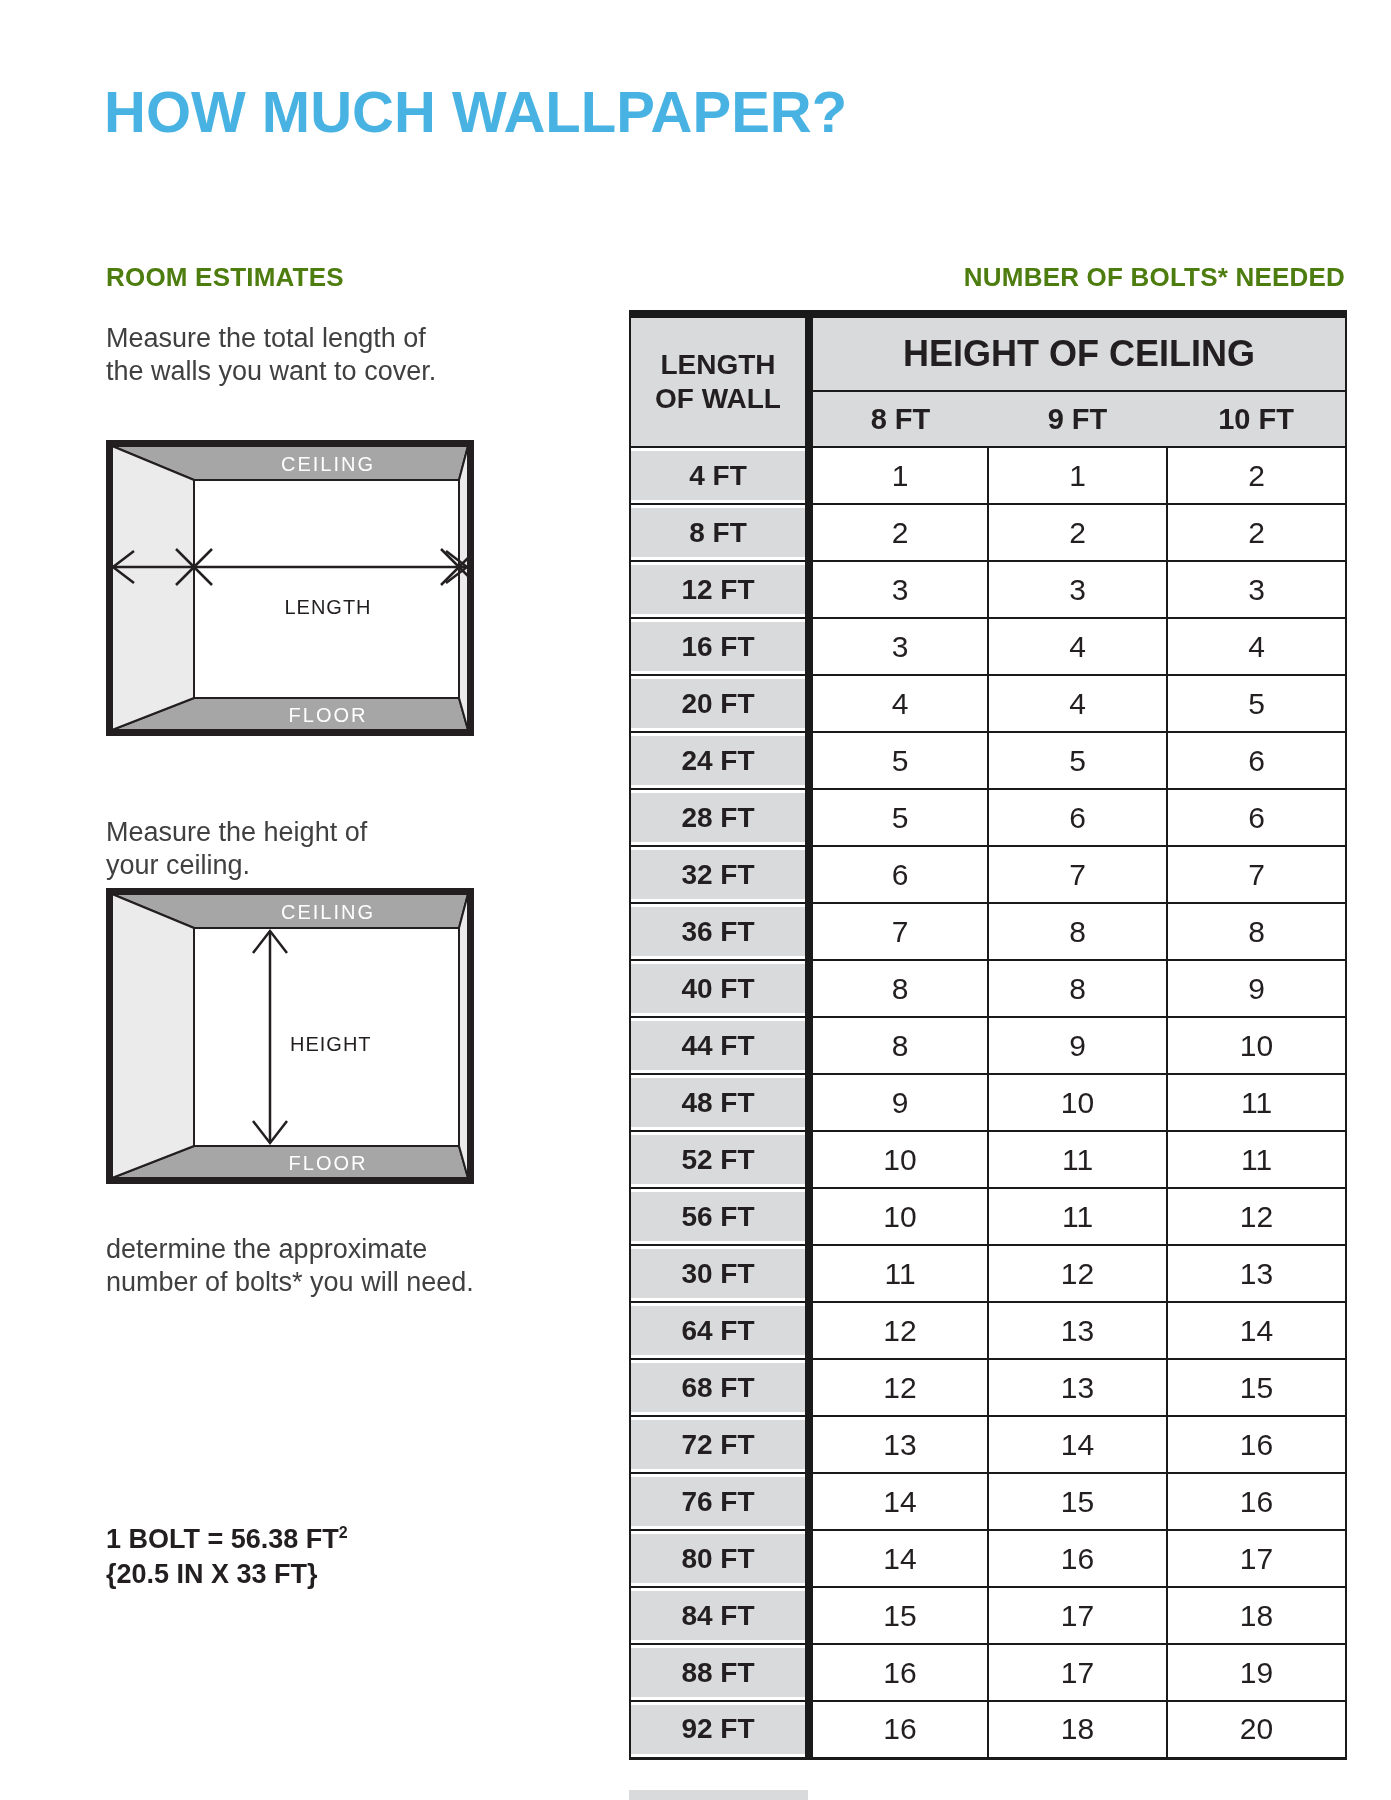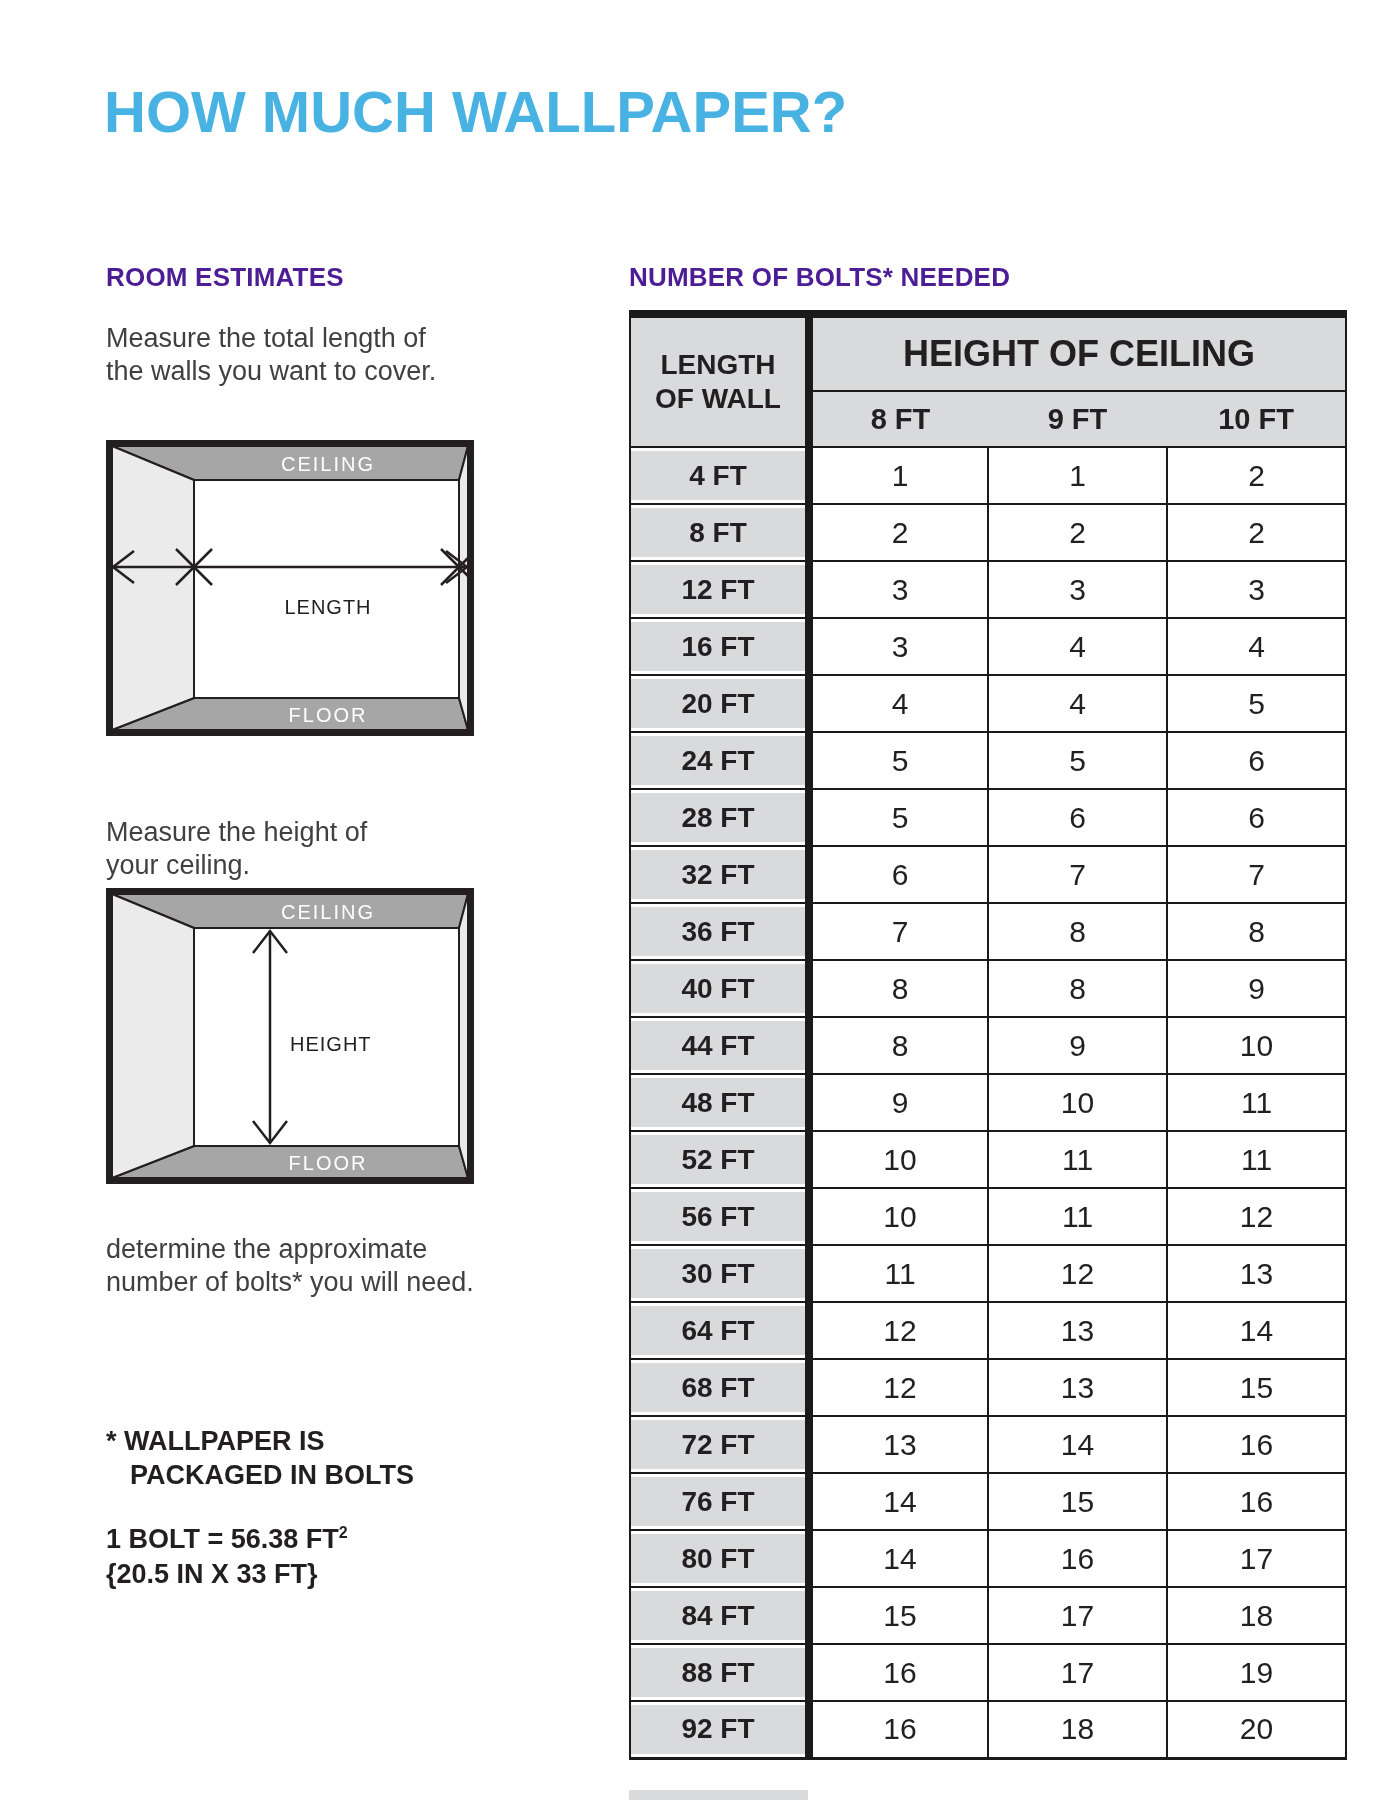--- a/index.html
+++ b/index.html
@@ -1,22 +1,22 @@
 <!DOCTYPE html>
 <html><head>
 <meta charset="utf-8">
 <style>
   html,body{margin:0;padding:0;background:#ffffff;}
   #page{position:relative;width:1391px;height:1800px;background:#fff;overflow:hidden;
         font-family:"Liberation Sans","DejaVu Sans",sans-serif;color:#231f20;margin-left:34px;}
   .abs{position:absolute;}
   #title{left:70px;top:78px;font-size:58px;font-weight:bold;letter-spacing:0px;color:#48b3e2;}
-  .section-heading{font-size:26px;font-weight:bold;color:#4c1d95;letter-spacing:.2px;}
+  .section-heading{font-size:26px;font-weight:bold;color:#4d7c0f;letter-spacing:.2px;}
   #room-estimates-heading{left:72px;top:262px;}
-  #bolts-heading{left:595px;top:262px;width:716px;text-align:left;}
+  #bolts-heading{left:595px;top:262px;width:716px;text-align:right;}
   .para{font-size:27px;line-height:33px;color:#404040;}
   #para1{left:72px;top:322px;}
   #para2{left:72px;top:816px;}
   #para3{left:72px;top:1233px;}
   #footnote{left:72px;top:1424px;font-size:27px;line-height:34px;font-weight:bold;}
   #footnote .indent{padding-left:24px;}
   #bolt-eq{left:72px;top:1522px;font-size:27px;line-height:35px;font-weight:bold;}
   #bolt-eq sup{font-size:16px;vertical-align:super;line-height:0;}
   #diagram1{left:72px;top:440px;}
   #diagram2{left:72px;top:888px;}
@@ -100,24 +100,20 @@
       <polyline points="147,233 164,255 181,233"></polyline>
     </g>
     <text x="184" y="163" text-anchor="start" class="measure-label">HEIGHT</text>
   </svg>
 
   <div id="para3" class="abs para">
     <div>determine the approximate</div>
     <div>number of bolts* you will need.</div>
   </div>
 
-  <div id="footnote" class="abs">
-    <div>* WALLPAPER IS</div>
-    <div class="indent">PACKAGED IN BOLTS</div>
-  </div>
 
   <div id="bolt-eq" class="abs">
     <div><span>1 BOLT = 56.38 FT</span><sup>2</sup></div>
     <div>{20.5 IN X 33 FT}</div>
   </div>
 
   <div id="table-wrap" class="abs">
     <table>
       <colgroup>
           <col class="c0">

